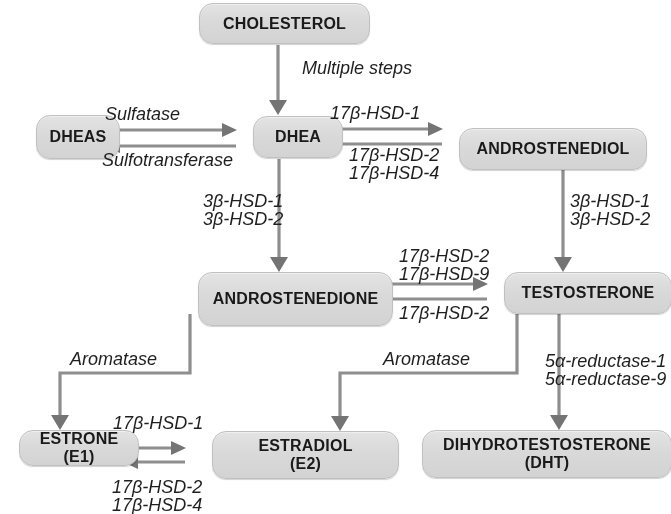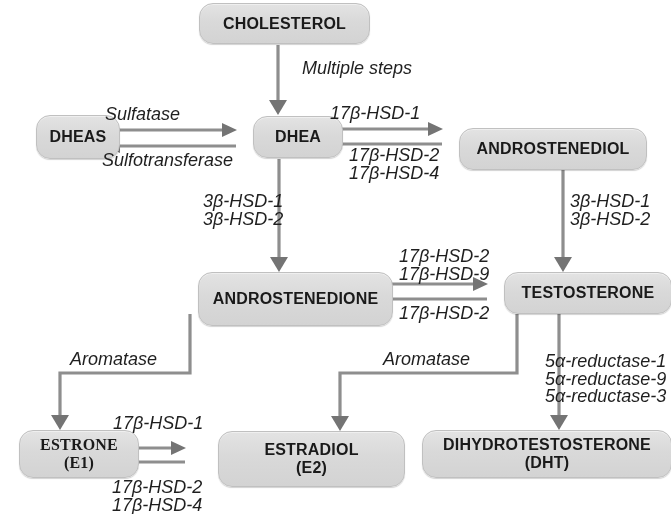--- a/index.html
+++ b/index.html
@@ -122,25 +122,25 @@
   </div>
   <div class="node" style="left:443px; top:128px; width:188px; height:42px;">
     <span>ANDROSTENEDIOL</span>
   </div>
   <div class="node" style="left:182px; top:272px; width:195px; height:54px;">
     <span>ANDROSTENEDIONE</span>
   </div>
   <div class="node" style="left:488px; top:272px; width:168px; height:42px;">
     <span>TESTOSTERONE</span>
   </div>
-  <div class="node" style="left:3px; top:430px; width:120px; height:48px;font-family:Liberation Serif, serif;">
+  <div class="node" style="left:3px; top:430px; width:120px; height:36px;">
     <span>ESTRONE</span>
     <span>(E1)</span>
   </div>
-  <div class="node" style="left:202px; top:431px; width:187px; height:56px;">
+  <div class="node" style="left:196px; top:431px; width:187px; height:48px;">
     <span>ESTRADIOL</span>
     <span>(E2)</span>
   </div>
   <div class="node" style="left:406px; top:430px; width:250px; height:48px;">
     <span>DIHYDROTESTOSTERONE</span>
     <span>(DHT)</span>
   </div>
 
   <div class="enzyme" style="left:302px; top:60px;">
     <div>Multiple steps</div>
@@ -175,21 +175,20 @@
   </div>
   <div class="enzyme center" style="left:70px; top:351px; width:102px;">
     <div>Aromatase</div>
   </div>
   <div class="enzyme center" style="left:383px; top:351px; width:102px;">
     <div>Aromatase</div>
   </div>
   <div class="enzyme" style="left:545px; top:353px;">
     <div>5α-reductase-1</div>
     <div>5α-reductase-9</div>
-    <div>5α-reductase-3</div>
   </div>
   <div class="enzyme center" style="left:113px; top:415px; width:88px;">
     <div>17β-HSD-1</div>
   </div>
   <div class="enzyme" style="left:112px; top:479px;">
     <div>17β-HSD-2</div>
     <div>17β-HSD-4</div>
   </div>
 
 </div>

